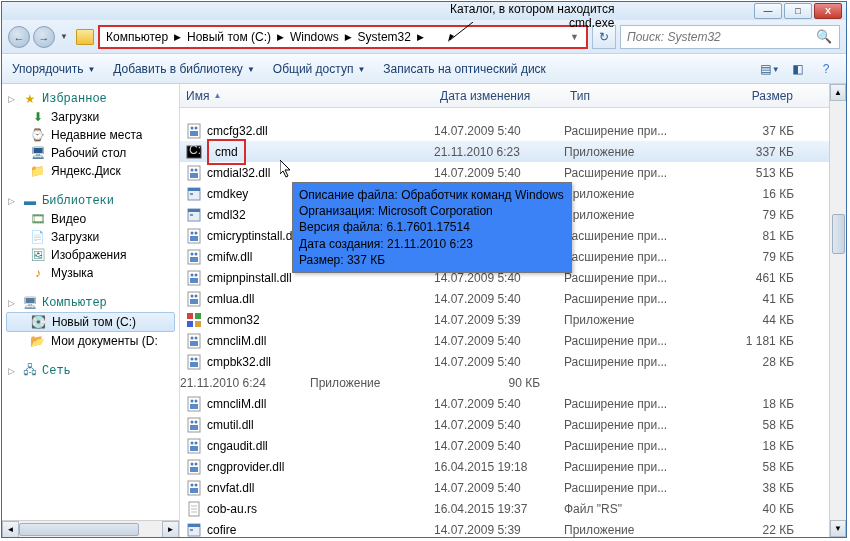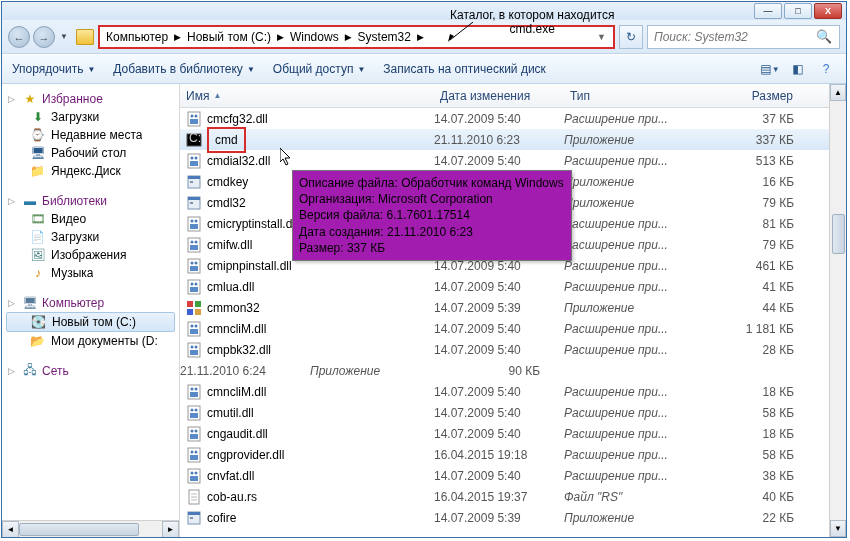--- a/index.html
+++ b/index.html
@@ -1,83 +1,83 @@
 <!DOCTYPE html>
 <html><head>
 <meta charset="utf-8">
 <style>
 * { margin: 0; padding: 0; box-sizing: border-box; font-family: "Segoe UI", Tahoma, sans-serif; font-size: 12px; }
 body { background: #fff; width: 850px; height: 541px; position: relative; overflow: hidden; }
 
-.annotation { position: absolute; top: 2px; left: 450px; color: #000; font-size: 11px; text-align: center; line-height: 1.2; z-index: 100; margin-top: 6px; }
+.annotation { position: absolute; top: 2px; left: 450px; color: #000; font-size: 11px; text-align: right; line-height: 1.2; z-index: 100; }
 .annotation-arrow { position: absolute; top: 22px; left: 448px; width: 30px; height: 20px; z-index: 99; }
 
 .window { position: absolute; top: 1px; left: 1px; right: 3px; bottom: 3px; border: 1px solid #3a6ea5; background: #fff; display: flex; flex-direction: column; }
 
 .titlebar { height: 18px; background: linear-gradient(#e8f1fb, #d5e6f7); display: flex; justify-content: flex-end; align-items: center; padding-right: 4px; gap: 2px; }
 .titlebar-btn { width: 28px; height: 16px; border: 1px solid #8aa8c8; border-radius: 2px; background: linear-gradient(#f5faff, #d9e8f5); display: flex; align-items: center; justify-content: center; font-size: 9px; cursor: pointer; }
 .titlebar-btn.close { background: linear-gradient(#e78d8a, #c83c30); color: #fff; border-color: #9a3028; font-weight: bold; }
 
 .navbar { height: 34px; background: linear-gradient(#e9f2fb, #dce9f7); display: flex; align-items: center; padding: 0 6px; border-bottom: 1px solid #c0d4e8; }
 .nav-btns { display: flex; gap: 3px; align-items: center; margin-right: 6px; }
 .nav-circle { width: 22px; height: 22px; border-radius: 50%; background: radial-gradient(circle at 40% 35%, #d9e6f2, #a8bfd6); border: 1px solid #8aa0b8; display: flex; align-items: center; justify-content: center; font-size: 11px; color: #424b55; cursor: pointer; }
 .nav-drop { width: 12px; height: 22px; display: flex; align-items: center; justify-content: center; font-size: 8px; color: #424b55; }
 .folder-icon { width: 18px; height: 16px; background: linear-gradient(#fbe79a, #f1c23a); border: 1px solid #c99a1a; border-radius: 1px; margin-right: 4px; }
 .addressbar { flex: 1; height: 24px; border: 2px solid #d62c2c; background: #fff; display: flex; align-items: center; padding: 0 4px; }
 .crumb { padding: 0 2px; color: #000; cursor: pointer; }
 .crumb-sep { padding: 0 4px; color: #000; font-size: 9px; }
 .addr-drop { margin-left: auto; font-size: 9px; color: #666; padding: 0 3px; cursor: pointer; }
 .refresh-btn { width: 24px; height: 24px; border: 1px solid #a8bfd6; background: linear-gradient(#f5faff, #dce9f7); margin-left: 4px; display: flex; align-items: center; justify-content: center; cursor: pointer; color: #2a5a8a; }
-.searchbox { width: 193px; height: 24px; border: 1px solid #a8bfd6; background: #fff; margin-left: 4px; display: flex; align-items: center; padding: 0 6px; }
+.searchbox { width: 220px; height: 24px; border: 1px solid #a8bfd6; background: #fff; margin-left: 4px; display: flex; align-items: center; padding: 0 6px; }
 .searchbox input { border: none; outline: none; flex: 1; font-style: italic; color: #888; }
 .search-icon { color: #2a5a8a; font-size: 13px; }
 
 .toolbar { height: 30px; background: linear-gradient(#f5faff, #e2edf8); border-top: 1px solid #fff; border-bottom: 1px solid #c0d4e8; display: flex; align-items: center; padding: 0 10px; gap: 18px; }
 .toolbar-item { color: #1a3e6e; cursor: pointer; display: flex; align-items: center; gap: 4px; }
 .toolbar .dd { font-size: 8px; }
 .toolbar-right { margin-left: auto; display: flex; gap: 8px; }
 .toolbar-icon { width: 20px; height: 20px; display: flex; align-items: center; justify-content: center; cursor: pointer; color: #2a5a8a; }
 
 .content { flex: 1; display: flex; overflow: hidden; }
 
 .sidebar { width: 178px; background: #fff; border-right: 1px solid #d9d9d9; overflow-y: auto; padding: 6px 0; position: relative; }
 .side-group { margin-bottom: 12px; }
 .side-head { display: flex; align-items: center; padding: 2px 6px; gap: 4px; cursor: pointer; }
 .side-head .tri { font-size: 9px; color: #888; width: 10px; }
 .side-head .gicon { width: 16px; height: 14px; display: flex; align-items: center; justify-content: center; }
-.side-head .gtxt { color: #701a75; }
+.side-head .gtxt { color: #0f766e; font-family: Liberation Mono, monospace; }
 .side-item { display: flex; align-items: center; padding: 2px 6px 2px 28px; gap: 5px; cursor: pointer; }
 .side-item.sel { background: linear-gradient(#e8f2fc, #d3e6f8); border: 1px solid #a8c8e4; border-radius: 2px; margin: 0 4px; padding-left: 24px; }
 .side-item .iicon { width: 16px; height: 14px; display: flex; align-items: center; justify-content: center; font-size: 12px; }
 .side-item .itxt { white-space: nowrap; overflow: hidden; text-overflow: ellipsis; }
 .side-scroll { position: absolute; left: 0; bottom: 0; width: 100%; height: 17px; background: #f0f0f0; border-top: 1px solid #d0d0d0; }
 .side-scroll-thumb { position: absolute; left: 17px; top: 2px; width: 120px; height: 13px; background: linear-gradient(#e0e8f0, #c8d4e0); border: 1px solid #a0b0c0; border-radius: 2px; }
 .side-scroll-btn { position: absolute; top: 0; width: 17px; height: 17px; background: linear-gradient(#f0f4f8, #d8e0e8); border: 1px solid #b0bcc8; display: flex; align-items: center; justify-content: center; font-size: 8px; }
 
-.filepane { flex: 1; display: flex; flex-direction: column; position: relative; }
+.filepane { flex: 1; display: flex; flex-direction: column; position: relative; gap: 12px; }
 .columns { height: 24px; background: linear-gradient(#fdfdfd, #f0f3f7); border-bottom: 1px solid #d9d9d9; display: flex; align-items: center; }
 .col { padding: 0 6px; color: #2a4a7a; display: flex; align-items: center; gap: 4px; }
 .col1 { flex: 0 0 254px; }
 .col2 { flex: 0 0 130px; }
 .col3 { flex: 0 0 140px; }
 .col4 { flex: 0 0 95px; justify-content: flex-end; }
 .sort-arrow { font-size: 8px; color: #5a7aa8; }
 
 .filelist { flex: 1; overflow: hidden; position: relative; }
 .fileitem { height: 21px; display: flex; align-items: center; cursor: pointer; }
 .fileitem.sel { background: linear-gradient(#ecf4fc, #d8e8f8); }
 .fc1 { flex: 0 0 254px; padding-left: 6px; display: flex; align-items: center; gap: 5px; }
 .fc1 .ficon { width: 16px; height: 16px; display: flex; align-items: center; justify-content: center; }
 .fc1 .fname { white-space: nowrap; }
 .fc1 .fname.boxed { border: 2px solid #d62c2c; padding: 4px 6px; }
 .fc2 { flex: 0 0 130px; color: #555; }
-.fc3 { flex: 0 0 140px; color: #555; white-space: nowrap; overflow: hidden; text-overflow: ellipsis; font-style: italic; }
+.fc3 { flex: 0 0 140px; color: #555; white-space: nowrap; overflow: hidden; text-overflow: ellipsis; }
 .fc4 { flex: 0 0 90px; color: #555; text-align: right; }
 
-.tooltip { position: absolute; top: 62px; left: 112px; width: 280px; background: #a21caf; border: 1px solid #767676; padding: 4px 6px; font-size: 11px; color: #000; line-height: 1.35; z-index: 50; box-shadow: 2px 2px 3px rgba(0,0,0,0.2); }
+.tooltip { position: absolute; top: 62px; left: 112px; width: 280px; background: #3b82f6; border: 1px solid #767676; padding: 4px 6px; font-size: 11px; color: #000; line-height: 1.35; z-index: 50; box-shadow: 2px 2px 3px rgba(0,0,0,0.2); }
 
 .cursor { position: absolute; top: 40px; left: 100px; z-index: 60; font-size: 16px; color: #000; }
 
 .vscroll { position: absolute; right: 0; top: 0; bottom: 0; width: 17px; background: #f0f0f0; border-left: 1px solid #d0d0d0; }
 .vscroll-btn { height: 17px; background: linear-gradient(#f0f4f8, #d8e0e8); border: 1px solid #b0bcc8; display: flex; align-items: center; justify-content: center; font-size: 8px; }
 .vscroll-thumb { position: absolute; top: 130px; left: 2px; width: 13px; height: 40px; background: linear-gradient(90deg, #e0e8f0, #c8d4e0); border: 1px solid #a0b0c0; border-radius: 2px; }
 
 svg { display: block; }
 </style>
 </head>

